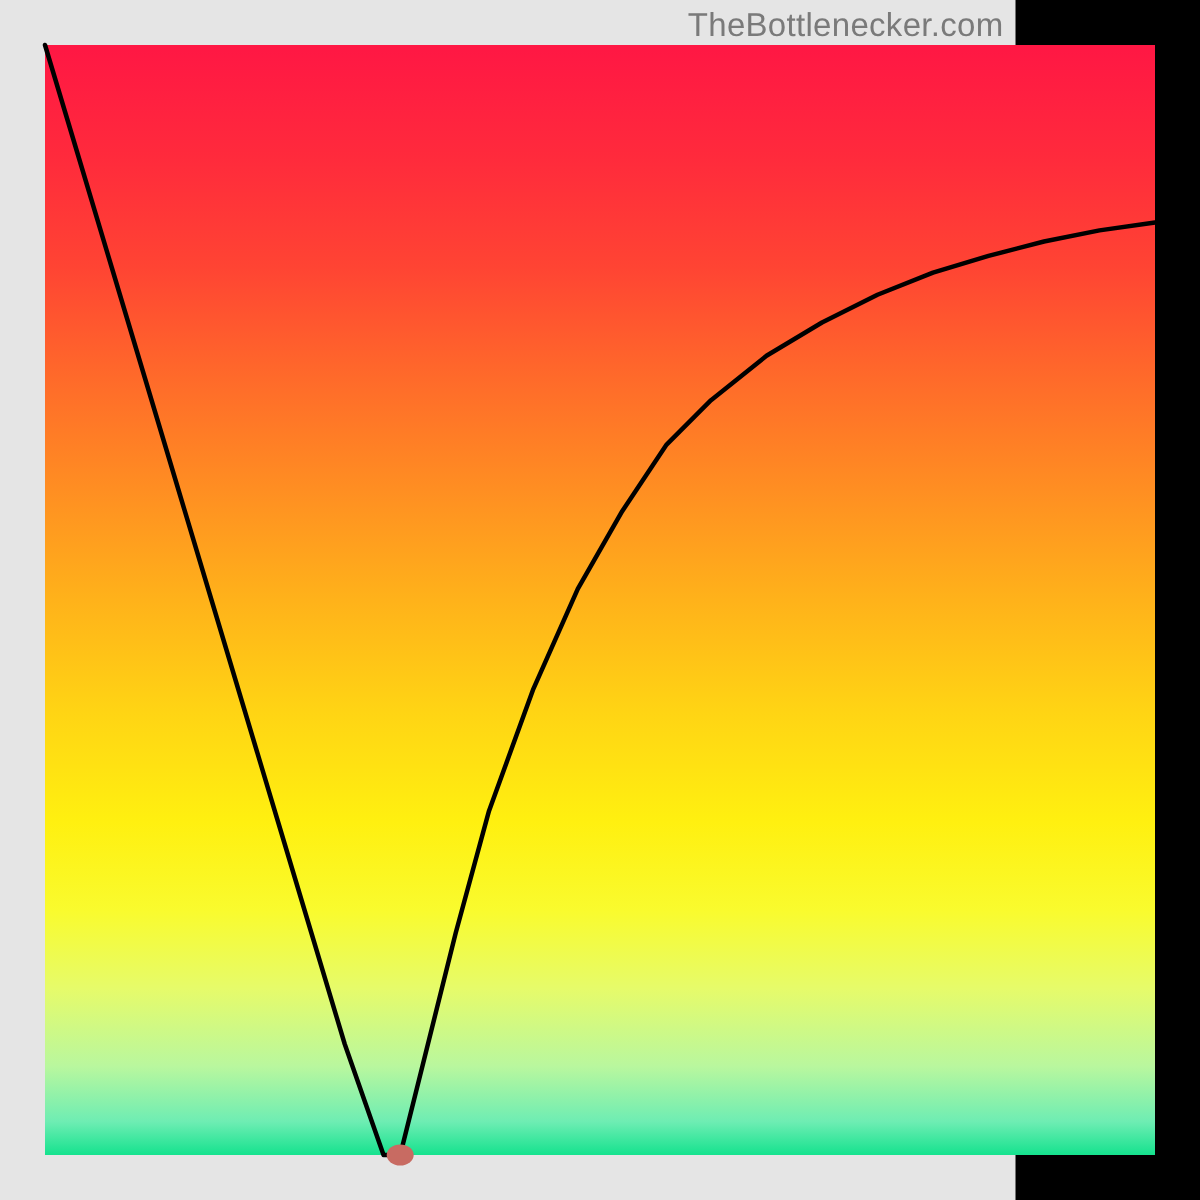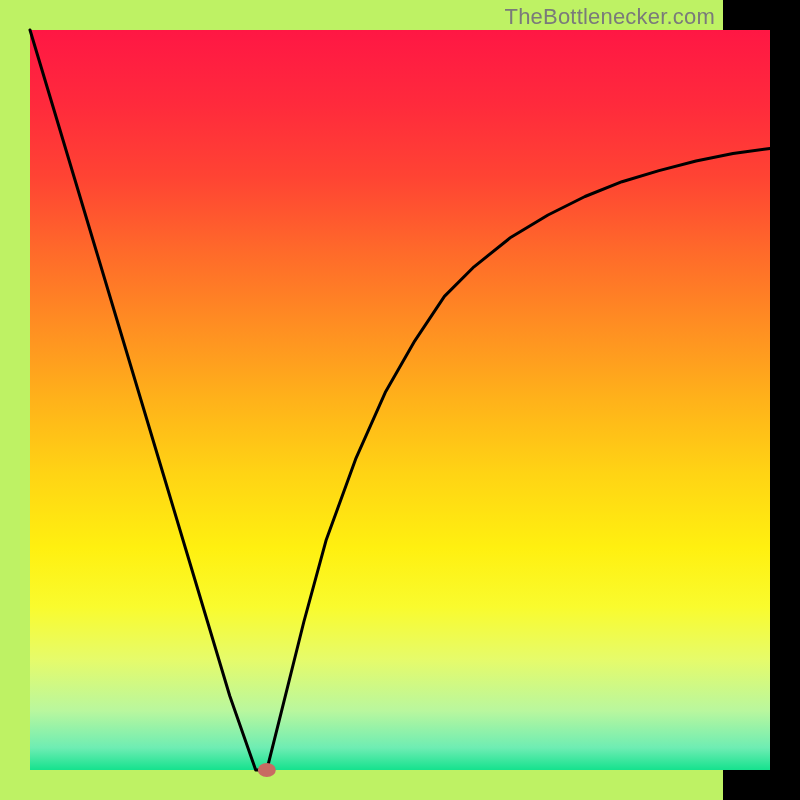--- a/index.html
+++ b/index.html
@@ -10,22 +10,21 @@
     background: #000;
     overflow: hidden;
     font-family: Arial, Helvetica, sans-serif;
   }
   .frame {
     position: absolute;
     top: 0;
     left: 0;
     width: 677px;
     height: 800px;
-    background: #bef264;
-    padding-left: 46px;
+    background: #e5e5e5;
   }
   .watermark {
     position: absolute;
     top: 4px;
     right: 8px;
     color: #7a7a7a;
     font-size: 22px;
     font-weight: 400;
     letter-spacing: 0.2px;
     z-index: 10;

